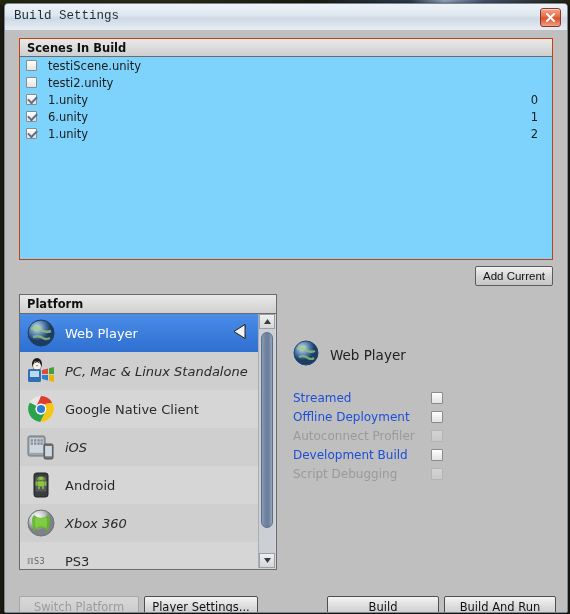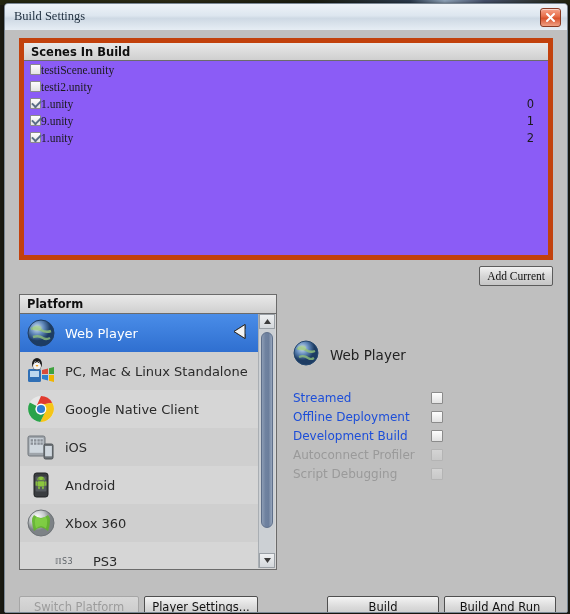--- a/index.html
+++ b/index.html
@@ -22,41 +22,41 @@
     overflow: hidden;
   }
   .titlebar {
     position: relative; height: 26px;
     background: linear-gradient(180deg,#eef3f8 0%,#dde6ef 45%,#ced9e4 55%,#e6edf4 100%);
     border-bottom: 1px solid #9aa7b4;
   }
   .title-text {
     position: absolute; left: 9px; top: 5px;
     font-size: 12.5px; color: #1d2d3d;
-    font-family: Liberation Serif, serif;
+    font-family: Liberation Mono, monospace;
   }
   .close-btn {
     position: absolute; right: 6px; top: 4px; width: 19px; height: 17px;
     border: 1px solid #8a3a23; border-radius: 3px;
     background: linear-gradient(180deg,#f6a48c 0%,#e8704c 42%,#d8522d 55%,#f0a184 100%);
     box-shadow: inset 0 1px 0 rgba(255,255,255,.55);
     cursor: pointer;
   }
   .close-btn svg { position:absolute; left:3px; top:2px; }
 
   .body-area {
     position: absolute; left: 0; top: 26px; width: 562px; height: 582px;
     background: #bfbfbf;
   }
 
   
   .scenes-box {
     position: absolute; left: 14px; top: 8px; width: 534px; height: 222px;
-    border: 5px solid #c2410c;
-    background: #8b5cf6;
+    border: 1px solid #c2410c;
+    background: #7dd3fc;
     box-sizing: border-box;
   }
   .scenes-header {
     height: 18px;
     background: linear-gradient(180deg,#e9e9e9 0%,#cfcfcf 100%);
     border-bottom: 1px solid #6b6b6b;
     font-size: 11.5px; font-weight: bold; color: #101010;
     padding: 2px 0 0 7px; box-sizing: border-box;
     font-family: "DejaVu Sans", "Liberation Sans", sans-serif;
   }
@@ -69,33 +69,33 @@
     border: 1px solid #8b8b8b;
     background: linear-gradient(180deg,#fdfdfd 0%,#e4e4e4 100%);
     border-radius: 1px; position: relative; flex: 0 0 auto;
   }
   .cb.checked::after {
     content: ""; position: absolute; left: 1px; top: 1px;
     width: 7px; height: 4px;
     border-left: 2px solid #5a6e86; border-bottom: 2px solid #5a6e86;
     transform: rotate(-45deg);
   }
-  .scene-name { margin-left: 0; font-family: Liberation Serif, serif; }
+  .scene-name { margin-left: 11px; }
   .scene-index {
     position: absolute; right: 14px; font-size: 11.5px; color: #1b1b1b;
   }
 
   .add-current {
     position: absolute; right: 14px; top: 236px;
     height: 18px; padding: 0 7px;
     font-size: 11.5px; color: #111;
     background: linear-gradient(180deg,#f2f2f2 0%,#d6d6d6 52%,#c6c6c6 100%);
     border: 1px solid #5c5c5c; border-radius: 2px;
     display: flex; align-items: center; cursor: pointer;
-    font-family: Liberation Serif, serif;
+    font-family: Liberation Sans, sans-serif;
   }
 
   
   .platform-box {
     position: absolute; left: 14px; top: 264px; width: 258px; height: 276px;
     border: 1px solid #6b6b6b; background: #d6d6d6; box-sizing: border-box;
   }
   .platform-header {
     height: 18px;
     background: linear-gradient(180deg,#e9e9e9 0%,#cfcfcf 100%);
@@ -104,21 +104,21 @@
     padding: 2px 0 16px 7px; box-sizing: border-box;
   }
   .platform-list {
     position: absolute; left: 0; top: 19px; right: 17px; bottom: 0;
     overflow: hidden;
   }
   .plat-row {
     height: 38px; display: flex; align-items: center; padding-left: 7px;
     font-size: 13px; color: #2a2a2a; position: relative;
   }
-  .plat-row.alt { background: #cfcfcf; }
+  .plat-row.alt { background: #cfcfcf; font-style: italic; }
   .plat-row.selected {
     background: linear-gradient(180deg,#4a8de8 0%,#2f6fd0 100%);
     color: #ffffff;
   }
   .plat-icon { width: 28px; height: 28px; flex: 0 0 auto; position: relative; }
   .plat-label { margin-left: 10px; }
   .unity-mark { position: absolute; right: 12px; top: 50%; transform: translateY(-50%); }
 
   .scrollbar {
     position: absolute; right: 1px; top: 19px; width: 16px; bottom: 1px;
@@ -211,21 +211,21 @@
             <span class="scene-name">testi2.unity</span>
             <span class="scene-index"></span>
           </div>
           <div class="scene-row">
             <span class="cb checked"></span>
             <span class="scene-name">1.unity</span>
             <span class="scene-index">0</span>
           </div>
           <div class="scene-row">
             <span class="cb checked"></span>
-            <span class="scene-name">9.unity</span>
+            <span class="scene-name">6.unity</span>
             <span class="scene-index">1</span>
           </div>
           <div class="scene-row">
             <span class="cb checked"></span>
             <span class="scene-name">1.unity</span>
             <span class="scene-index">2</span>
           </div>
         </div>
     </div>
 
@@ -328,21 +328,21 @@
                     <stop offset="100%" stop-color="#7d8286"></stop>
                   </radialGradient>
                 </defs>
                 <circle cx="14" cy="14" r="13" fill="url(#xg)" stroke="#6e7377"></circle>
                 <path d="M7 6 Q14 12 21 6 Q25 10 21 22 Q14 15 7 22 Q3 10 7 6Z" fill="#62b42b" opacity=".92"></path>
                 <path d="M9.5 7.5 Q14 11.5 18.5 7.5 Q21.5 11 19 19.5 Q14 14.5 9 19.5 Q6.5 11 9.5 7.5Z" fill="#8ddc4c" opacity=".6"></path>
               </svg></span>
             <span class="plat-label">Xbox 360</span>
           </div>
           <div class="plat-row">
-            <span class="plat-icon" style="display:flex;align-items:center;margin-left:28px;">
+            <span class="plat-icon" style="display:flex;align-items:center;">
               <svg width="36" height="14" viewBox="0 0 36 14">
                 <text x="0" y="11" font-family="DejaVu Sans Mono, monospace" font-size="11" fill="#5f6469" letter-spacing="0.5">ℿS3</text>
               </svg>
             </span>
             <span class="plat-label">PS3</span>
           </div>
         </div>
       <div class="scrollbar">
         <div class="sb-arrow up">
           <svg width="7" height="5" viewBox="0 0 7 5">
@@ -379,26 +379,26 @@
 
     <div class="opt-list" id="opt-list">
         <div class="opt-row">
           <span>Streamed</span>
           <span class="opt-cb"></span>
         </div>
         <div class="opt-row">
           <span>Offline Deployment</span>
           <span class="opt-cb"></span>
         </div>
+        <div class="opt-row disabled">
+          <span>Autoconnect Profiler</span>
+          <span class="opt-cb"></span>
+        </div>
         <div class="opt-row">
           <span>Development Build</span>
-          <span class="opt-cb"></span>
-        </div>
-        <div class="opt-row disabled">
-          <span>Autoconnect Profiler</span>
           <span class="opt-cb"></span>
         </div>
         <div class="opt-row disabled">
           <span>Script Debugging</span>
           <span class="opt-cb"></span>
         </div>
       </div>
 
     <div class="btn switch-platform disabled">Switch Platform</div>
     <div class="btn player-settings">Player Settings...</div>

